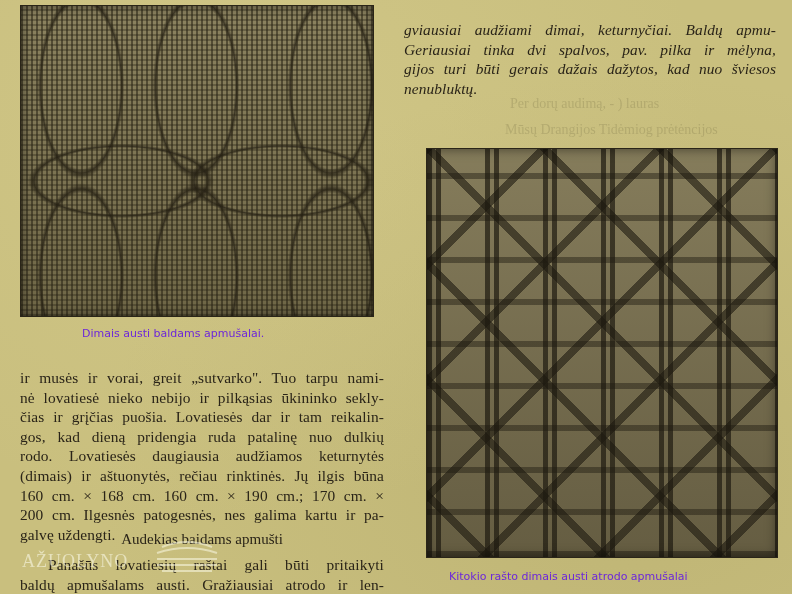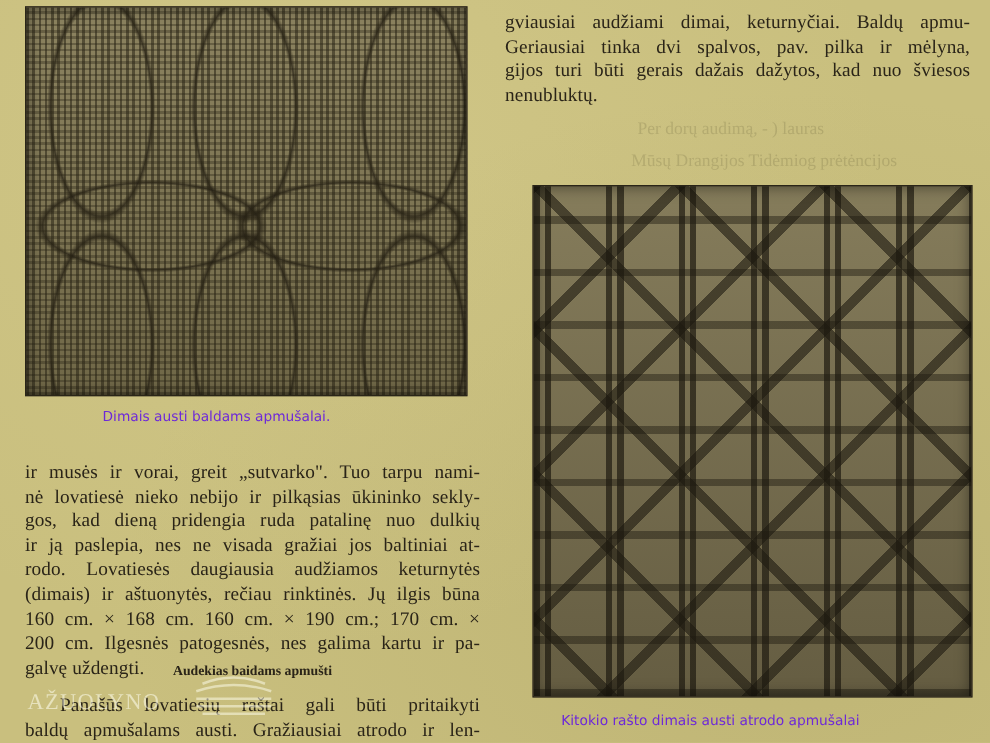--- a/index.html
+++ b/index.html
@@ -46,28 +46,28 @@
     .caption {
       position: absolute; font-family: "DejaVu Sans", "Liberation Sans", sans-serif;
       font-size: 11px; color: #6d28d9; white-space: nowrap;
     }
     .caption-1 { left: 82px; top: 327px; }
     .caption-2 { left: 449px; top: 570px; }
     .col-text {
       position: absolute; font-size: 15.4px; line-height: 19.6px;
       text-align: justify; color: #2a2418; letter-spacing: 0.1px;
     }
-    .col-right-top { left: 404px; top: 8px; width: 372px; }
+    .col-right-top { left: 404px; top: 20px; width: 372px; font-style: italic; }
     .col-left-bottom { left: 20px; top: 368px; width: 364px; }
     .line { display: block; white-space: nowrap; text-align-last: justify; }
     .line.last { text-align-last: left; }
     .line.indent { padding-left: 28px; }
     .subheading {
       position: absolute; left: 20px; top: 531px; width: 364px; text-align: center;
-      font-weight: bold; font-size: 11px; color: #2a2418;
+      font-weight: normal; font-size: 15px; color: #2a2418;
     }
     .col-left-bottom2 { left: 20px; top: 555px; width: 364px; }
     .watermark {
       position: absolute; left: 22px; top: 549px; width: 320px; height: 28px;
       font-family: Liberation Serif, serif; font-size: 18px;
       color: rgba(255,255,240,0.55); letter-spacing: 1px; pointer-events: none;
     }
     .wm-left { position: absolute; left: 0; top: 2px; }
     .wm-right { position: absolute; left: 200px; top: 2px; }
     .wm-waves { position: absolute; left: 130px; top: -14px; width: 70px; height: 40px; }
@@ -91,22 +91,22 @@
   <span class="line">gijos turi būti gerais dažais dažytos, kad nuo šviesos</span>
   <span class="line last">nenubluktų.</span>
 </div>
 
 <div class="photo photo-2"></div>
 <div class="caption caption-2">Kitokio rašto dimais austi atrodo apmušalai</div>
 
 <div class="col-text col-left-bottom">
   <span class="line">ir musės ir vorai, greit „sutvarko". Tuo tarpu nami-</span>
   <span class="line">nė lovatiesė nieko nebijo ir pilkąsias ūkininko sekly-</span>
+  <span class="line">čias ir grįčias puošia. Lovatiesės dar ir tam reikalin-</span>
   <span class="line">gos, kad dieną pridengia ruda patalinę nuo dulkių</span>
-  <span class="line">ir ją paslepia, nes ne visada gražiai jos baltiniai at-</span>
   <span class="line">rodo. Lovatiesės daugiausia audžiamos keturnytės</span>
   <span class="line">(dimais) ir aštuonytės, rečiau rinktinės. Jų ilgis būna</span>
   <span class="line">160 cm. × 168 cm. 160 cm. × 190 cm.; 170 cm. ×</span>
   <span class="line">200 cm. Ilgesnės patogesnės, nes galima kartu ir pa-</span>
   <span class="line last">galvę uždengti.</span>
 </div>
 
 <div class="subheading">Audekias baidams apmušti</div>
 
 <div class="col-text col-left-bottom2">

